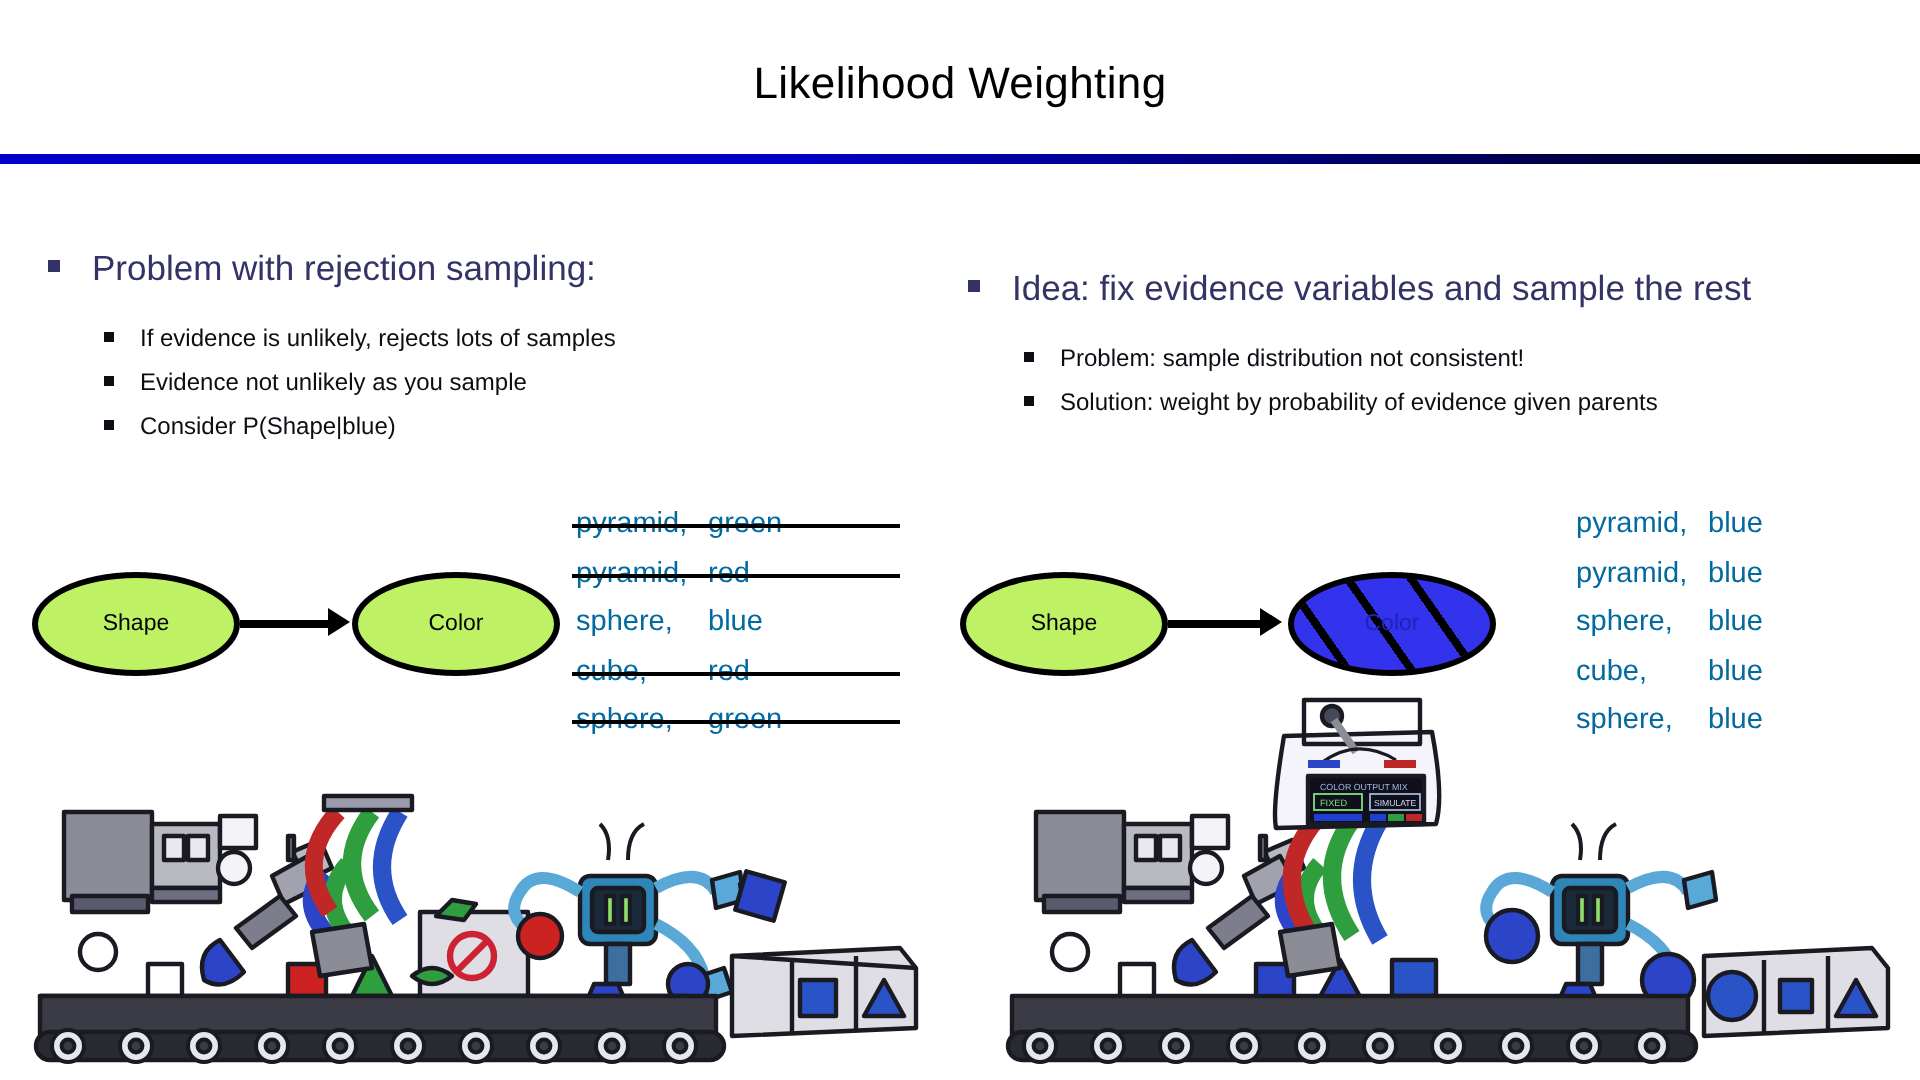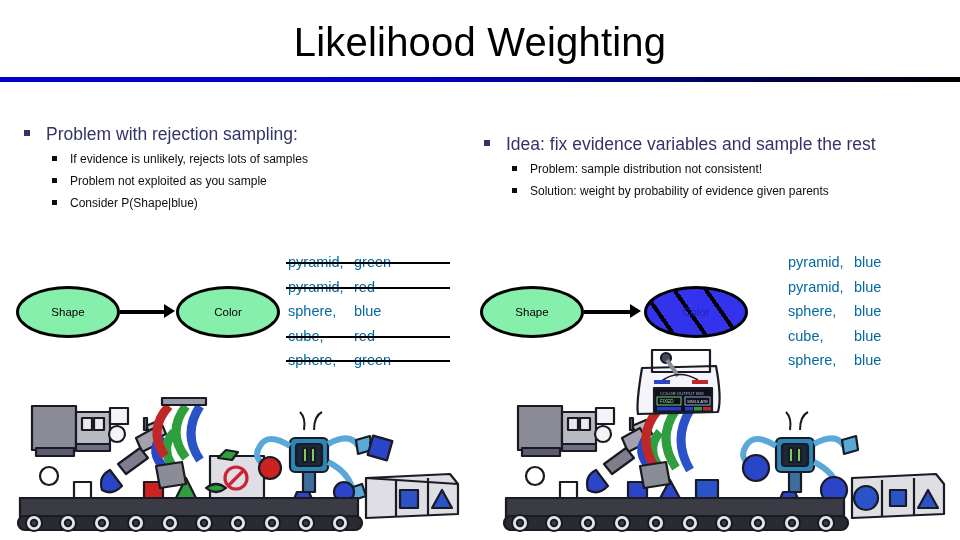--- a/index.html
+++ b/index.html
@@ -16,21 +16,21 @@
     -webkit-font-smoothing: none;
   }
 
   
   #slide-title {
     position: absolute;
     left: 0;
     top: 22px;
     width: 960px;
     text-align: center;
-    font-size: 40px;
+    font-size: 22px;
     font-weight: 400;
     color: #000000;
     letter-spacing: 0.2px;
     line-height: 40px;
   }
   #title-rule {
     position: absolute;
     left: 0;
     top: 77px;
     width: 960px;
@@ -43,21 +43,21 @@
   #left-col  { left: 18px;  top: 122px; width: 452px; }
   #right-col { left: 478px; top: 132px; width: 470px; }
 
   .b1 {
     position: relative;
     padding-left: 28px;
     font-size: 17.5px;
     line-height: 24px;
     color: #333366;
     font-weight: 400;
-    margin-bottom: 3px;
+    margin-bottom: 13px;
   }
   .b1 .marker {
     position: absolute;
     left: 6px;
     top: 8px;
     width: 6px;
     height: 6px;
     background: #333366;
   }
   .sub-list { margin: 0; padding: 0; }
@@ -81,21 +81,21 @@
 
   
   .net { position: absolute; }
   #net-left  { left: 16px;  top: 286px; width: 270px; height: 54px; }
   #net-right { left: 480px; top: 286px; width: 284px; height: 56px; }
 
   .oval {
     position: absolute;
     border: 3.5px solid #000000;
     border-radius: 50%;
-    background: #86efac;
+    background: #bef264;
     display: flex;
     align-items: center;
     justify-content: center;
     font-size: 11.5px;
     color: #000000;
     box-sizing: border-box;
   }
   .oval.filled {
     background: #3333ee;
     overflow: hidden;
@@ -163,21 +163,21 @@
     <span class="marker"></span>
     <span>Problem with rejection sampling:</span>
   </div>
   <div class="sub-list">
     <div class="b2">
       <span class="marker"></span>
       <span>If evidence is unlikely, rejects lots of samples</span>
     </div>
     <div class="b2">
       <span class="marker"></span>
-      <span>Problem not exploited as you sample</span>
+      <span>Evidence not unlikely as you sample</span>
     </div>
     <div class="b2">
       <span class="marker"></span>
       <span>Consider P(Shape|blue)</span>
     </div>
   </div>
 </div>
 
 <div class="col" id="right-col">
   <div class="b1">

